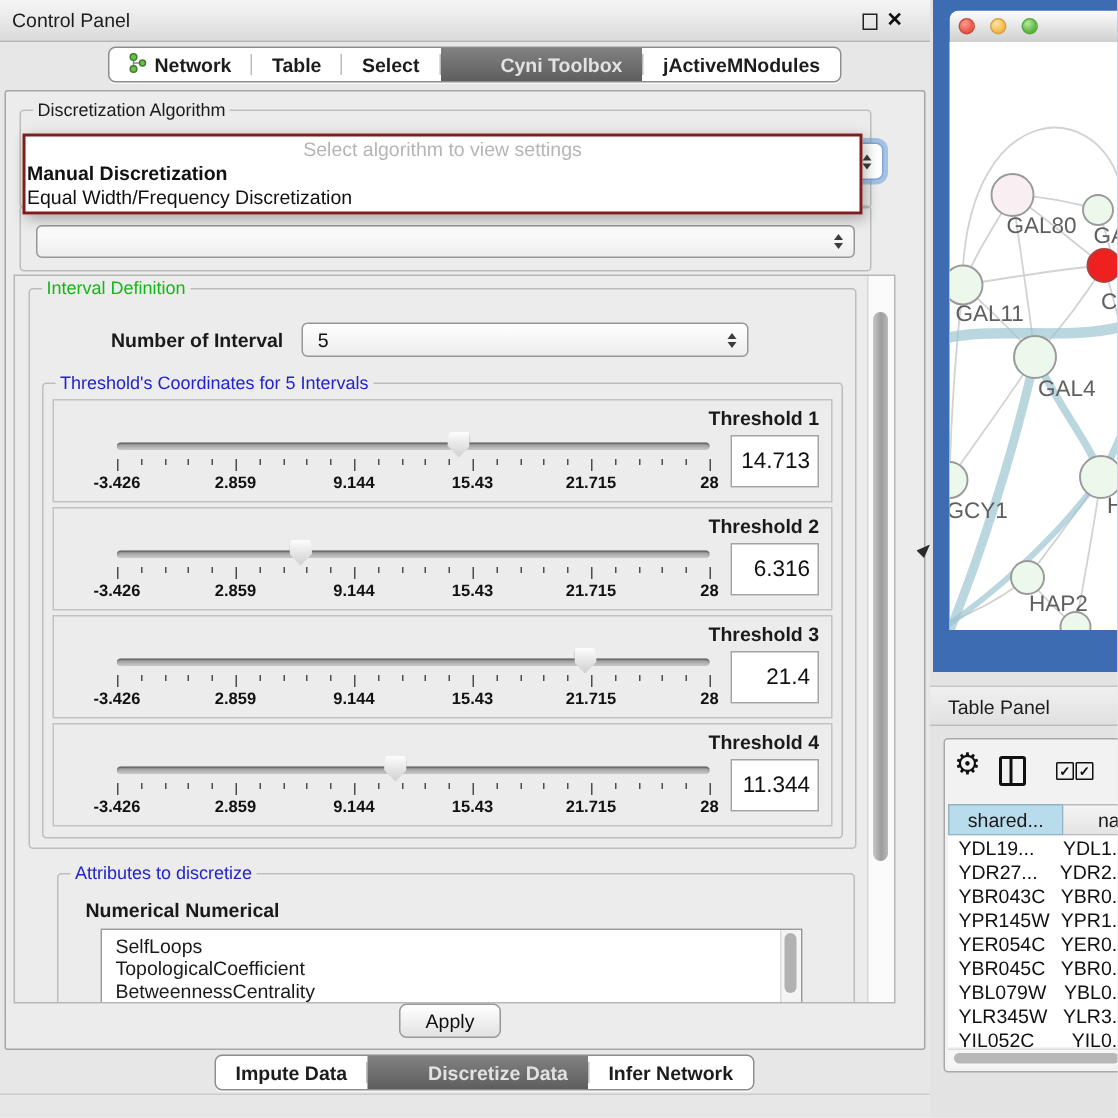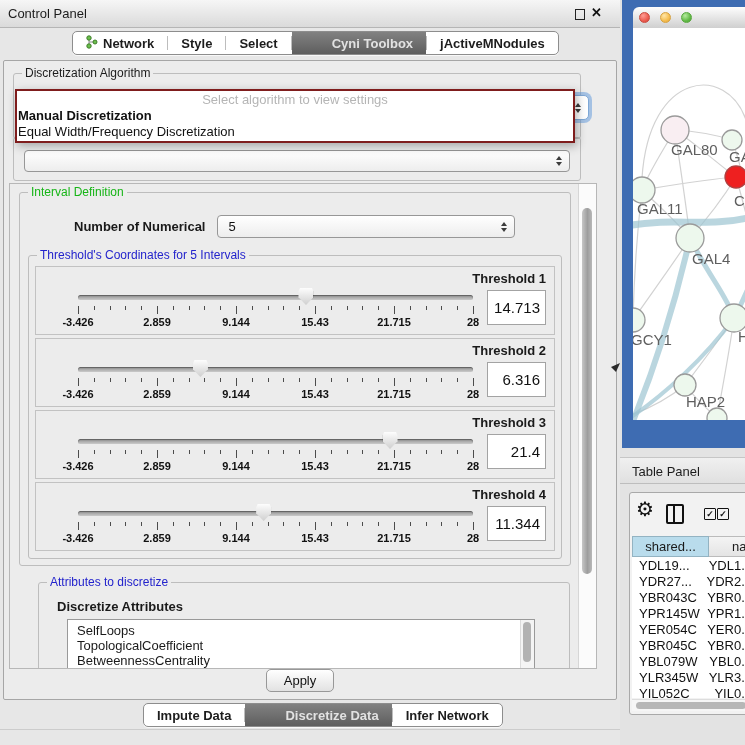--- a/index.html
+++ b/index.html
@@ -146,21 +146,21 @@
       <span><svg width="12" height="14" xmlns="http://www.w3.org/2000/svg">
           <path d="M3,3 L3,11 M3,7 L9,7" stroke="#8a8a8a" stroke-width="1" fill="none"></path>
           <circle cx="3" cy="3" r="2.2" fill="#6abf4b" stroke="#3f7d2a"></circle>
           <circle cx="3" cy="11" r="2.2" fill="#6abf4b" stroke="#3f7d2a"></circle>
           <circle cx="9" cy="7" r="2" fill="#6abf4b" stroke="#3f7d2a"></circle>
         </svg></span>
       <span>Network</span>
     </div>
     <div class="sep"></div>
     <div class="seg">
-      <span>Style</span>
+      <span>Table</span>
     </div>
     <div class="sep"></div>
     <div class="seg">
       <span>Select</span>
     </div>
     <div class="sep"></div>
     <div class="seg active">
       <span>Cyni Toolbox</span>
     </div>
     <div class="sep"></div>
@@ -197,21 +197,21 @@
           <i class="up"></i>
           <i class="dn"></i>
         </span>
     </div>
   </div>
 
   <div class="abs" id="scroll-area">
     <div class="group" id="interval-group">
       <span class="legend green">Interval Definition</span>
       <div id="ni-row">
-        <span id="ni-label">Number of Numerical</span>
+        <span id="ni-label">Number of Interval</span>
         <div class="combo" id="ni-combo">
           <span>5</span>
           <span class="spin">
               <i class="up"></i>
               <i class="dn"></i>
             </span>
         </div>
       </div>
       <div class="group" id="thresh-group">
         <span class="legend blue">Threshold's Coordinates for 5 Intervals</span>
@@ -383,21 +383,21 @@
                 </div>
                 <div class="vbox">11.344</div>
               </div>
             </div>
           </div>
       </div>
     </div>
 
     <div class="group" id="attr-group">
       <span class="legend blue">Attributes to discretize</span>
-      <div id="attr-label">Discretize Attributes</div>
+      <div id="attr-label">Numerical Numerical</div>
       <div id="attr-list">
         <div id="attr-items">
             <div>SelfLoops</div>
             <div>TopologicalCoefficient</div>
             <div>BetweennessCentrality</div>
           </div>
         <div id="attr-scroll">
             <div class="thumb"></div>
           </div>
       </div>

